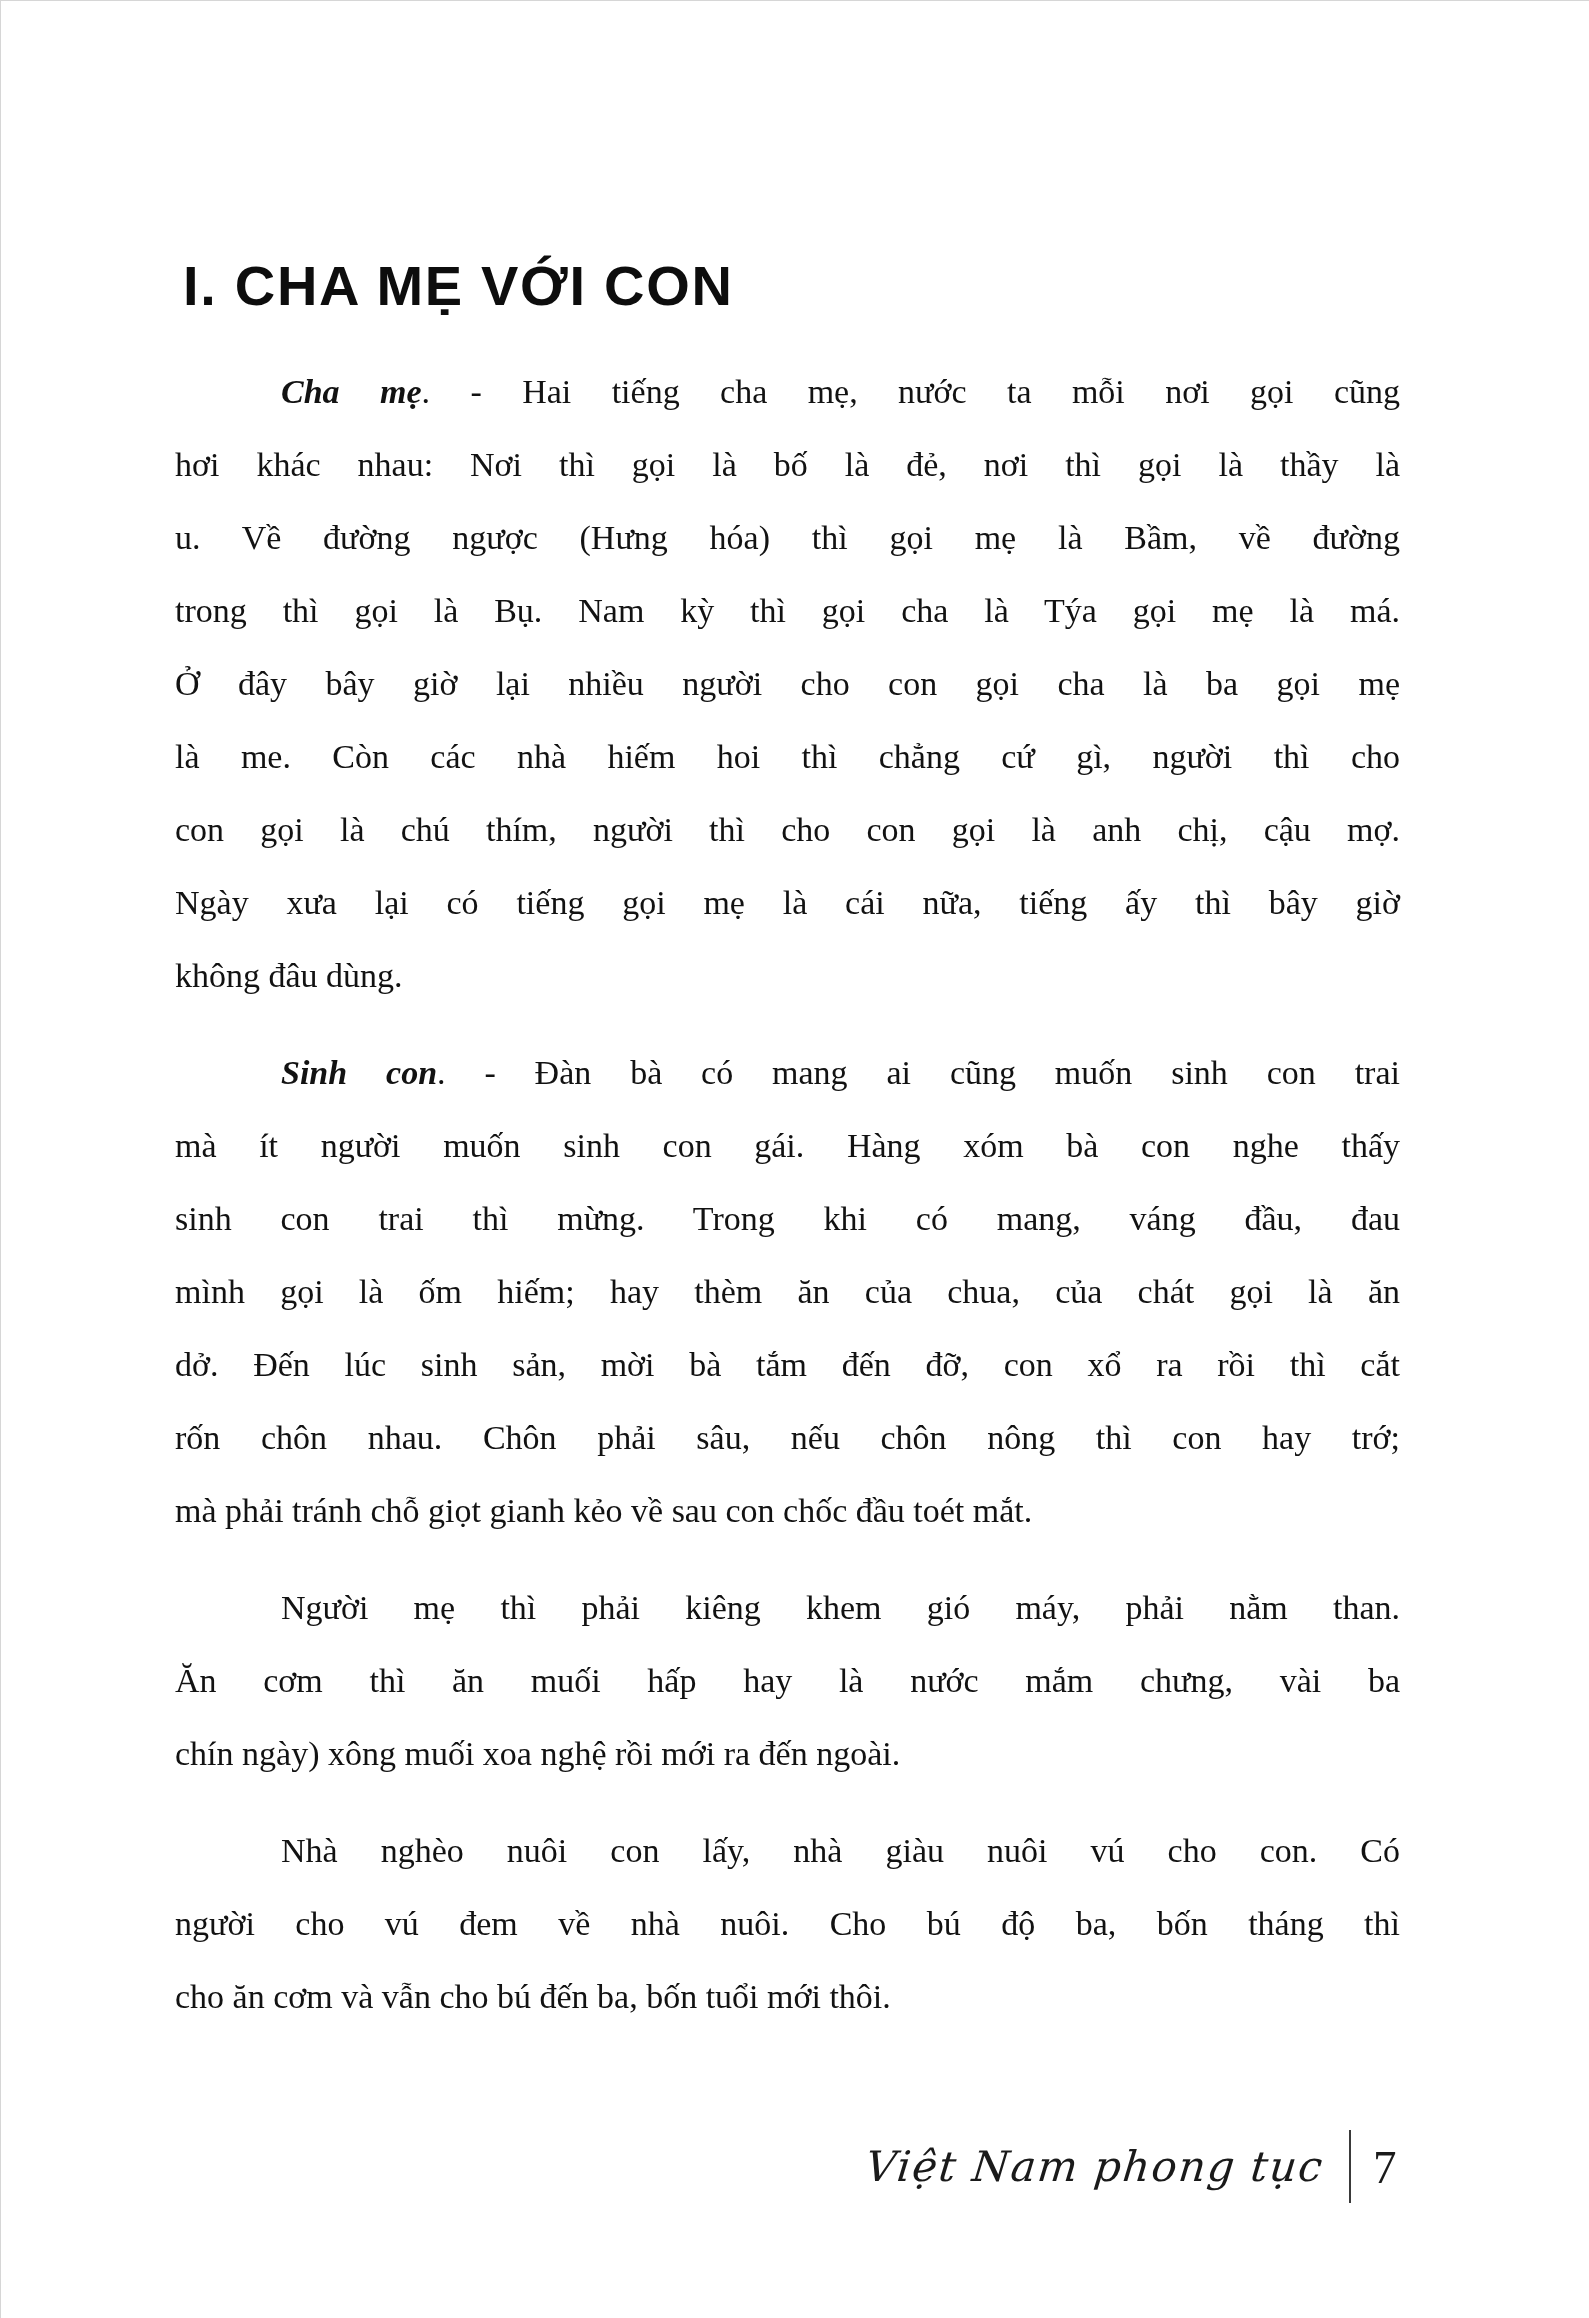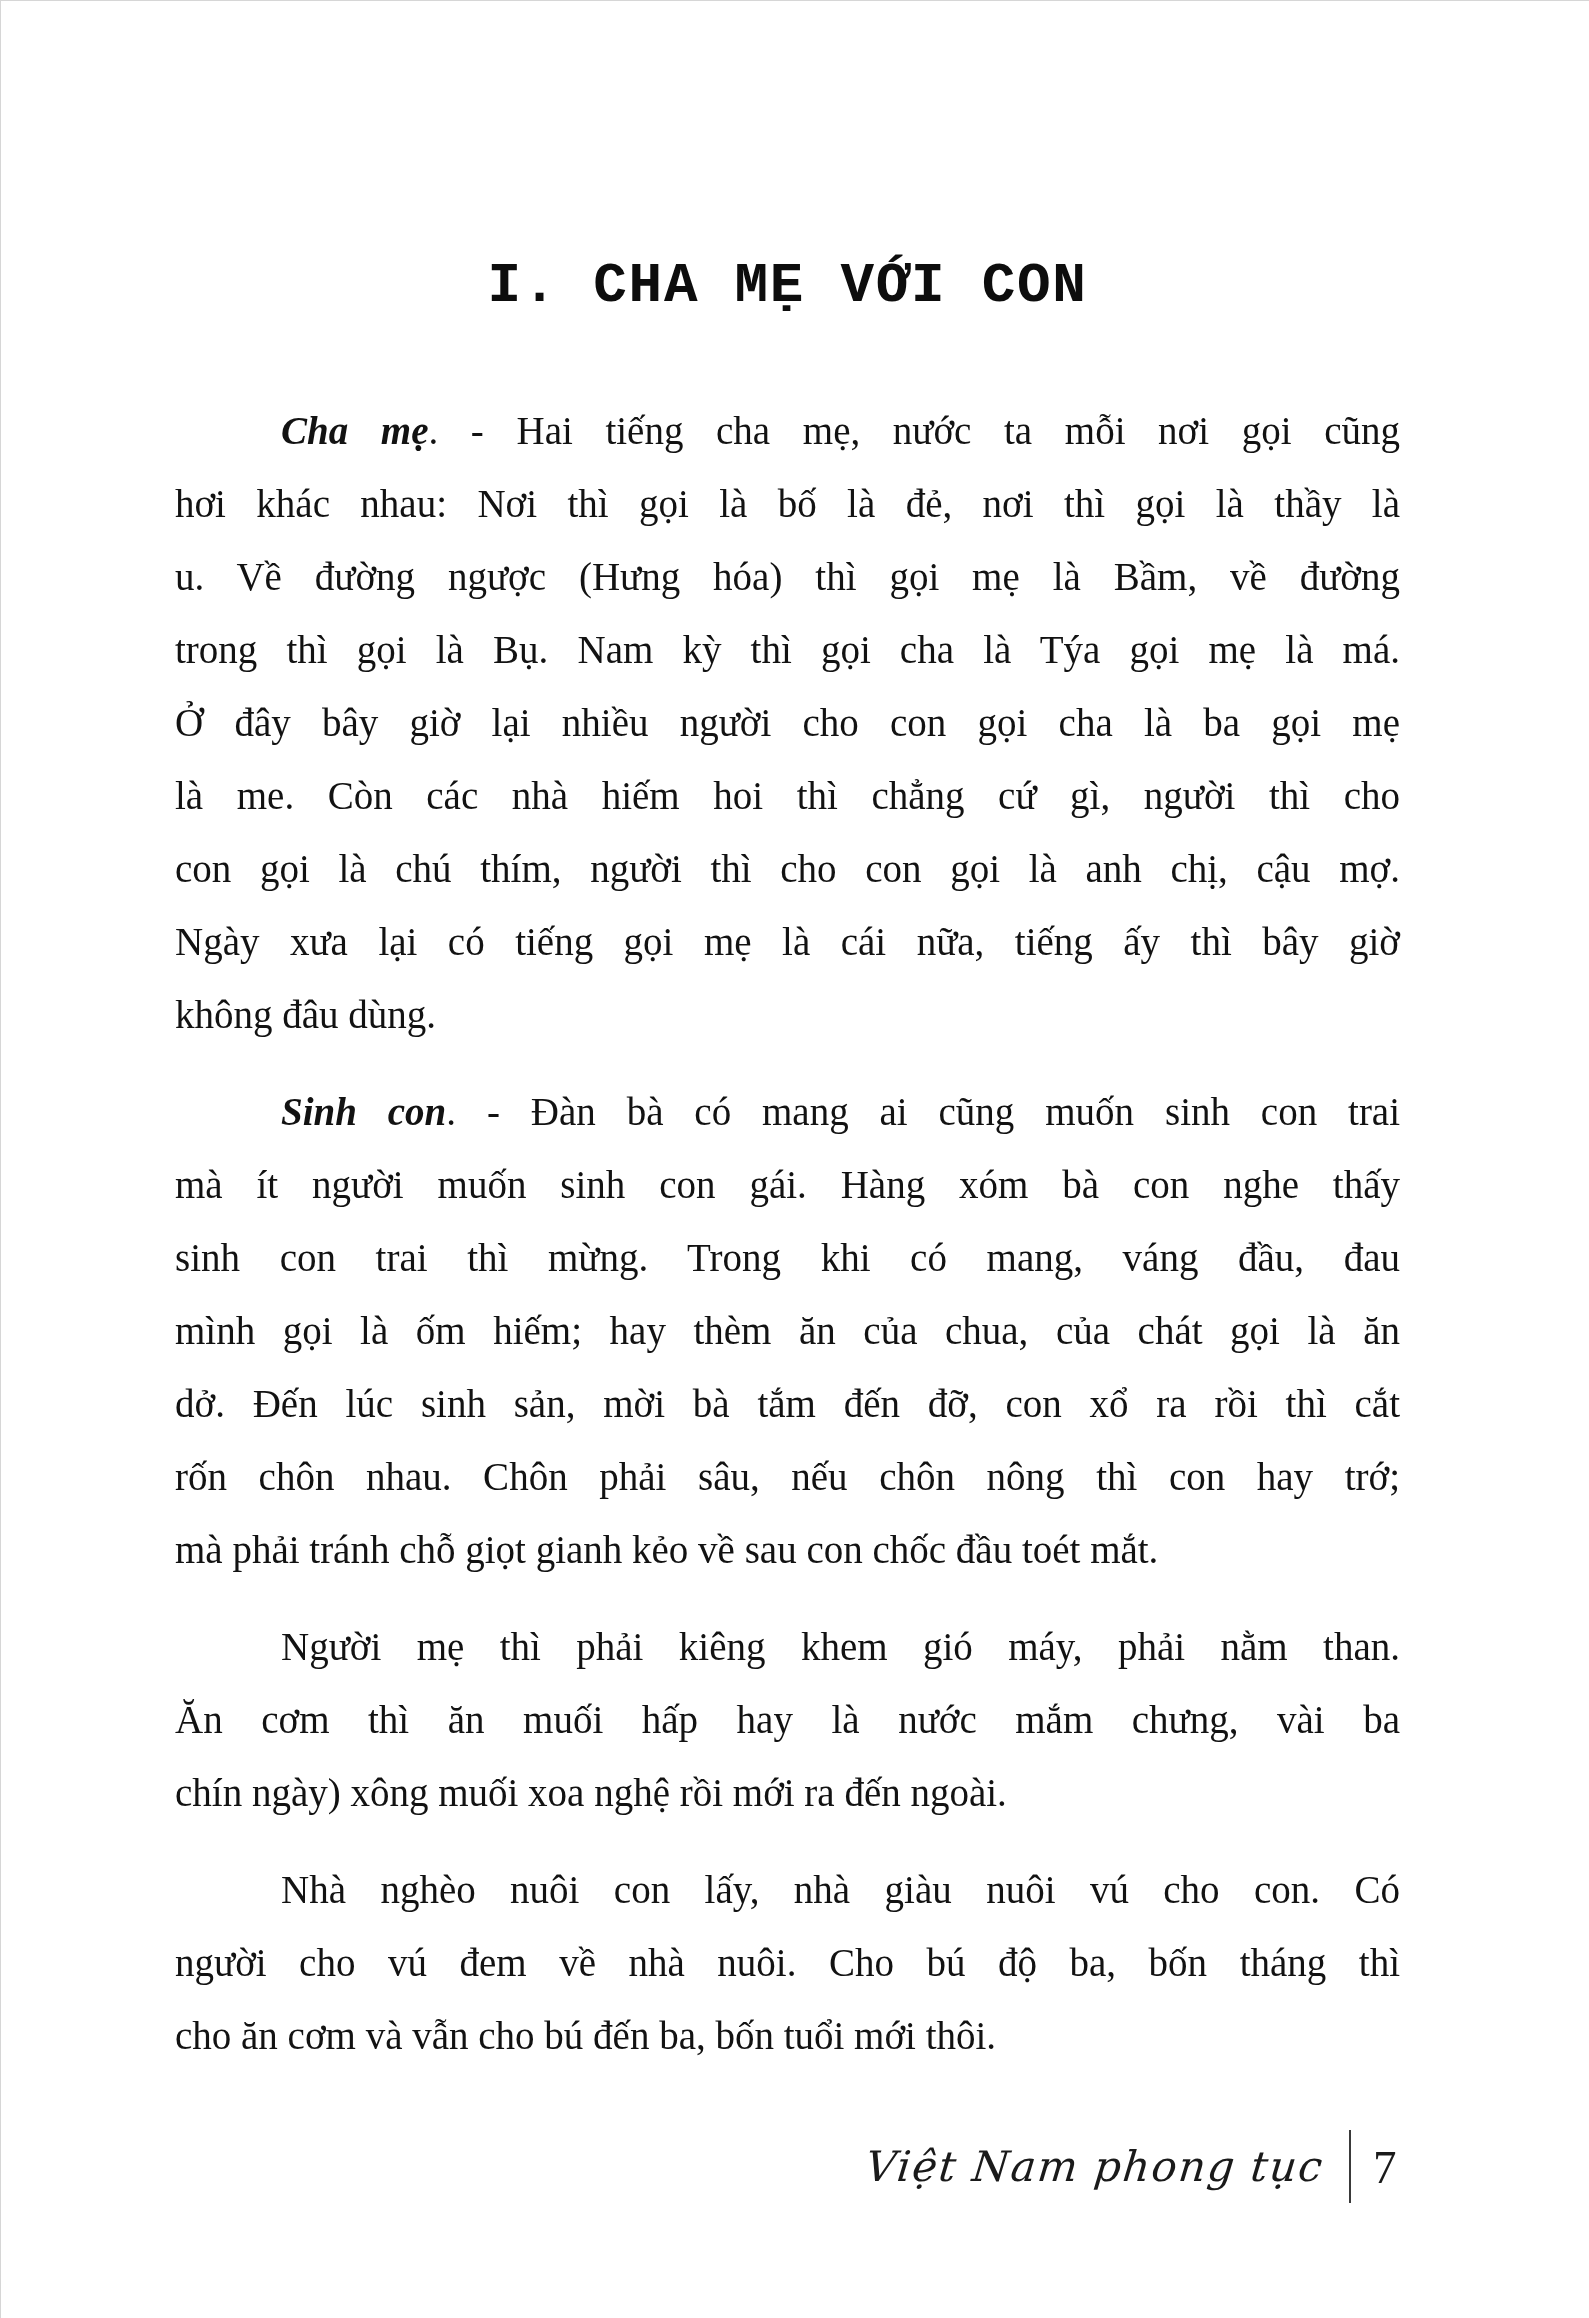--- a/index.html
+++ b/index.html
@@ -15,38 +15,38 @@
     background: #ffffff;
     border: 0.8px solid #d6d6d6;
     box-sizing: border-box;
     overflow: hidden;
     font-family: "Liberation Serif", "DejaVu Serif", serif;
     color: #121212;
   }
   .chapter-title {
     position: absolute;
     top: 247px;
-    left: 174px;
+    left: 182px;
     width: 1225px;
     margin: 0;
-    text-align: center;
-    font-family: Liberation Mono, monospace;
+    text-align: left;
+    font-family: Liberation Sans, sans-serif;
     font-weight: 700;
     font-size: 56px;
     letter-spacing: 1.7px;
     line-height: 76px;
     color: #0d0d0d;
     white-space: nowrap;
   }
   .body-text {
     position: absolute;
-    top: 393px;
+    top: 354px;
     left: 174px;
     width: 1225px;
-    font-size: 39px;
+    font-size: 34px;
     line-height: 73px;
   }
   .paragraph { margin: 0; }
   .paragraph + .paragraph { margin-top: 24px; }
   .line {
     text-align: justify;
     text-align-last: justify;
     line-height: 73px;
     min-height: 73px;
   }

